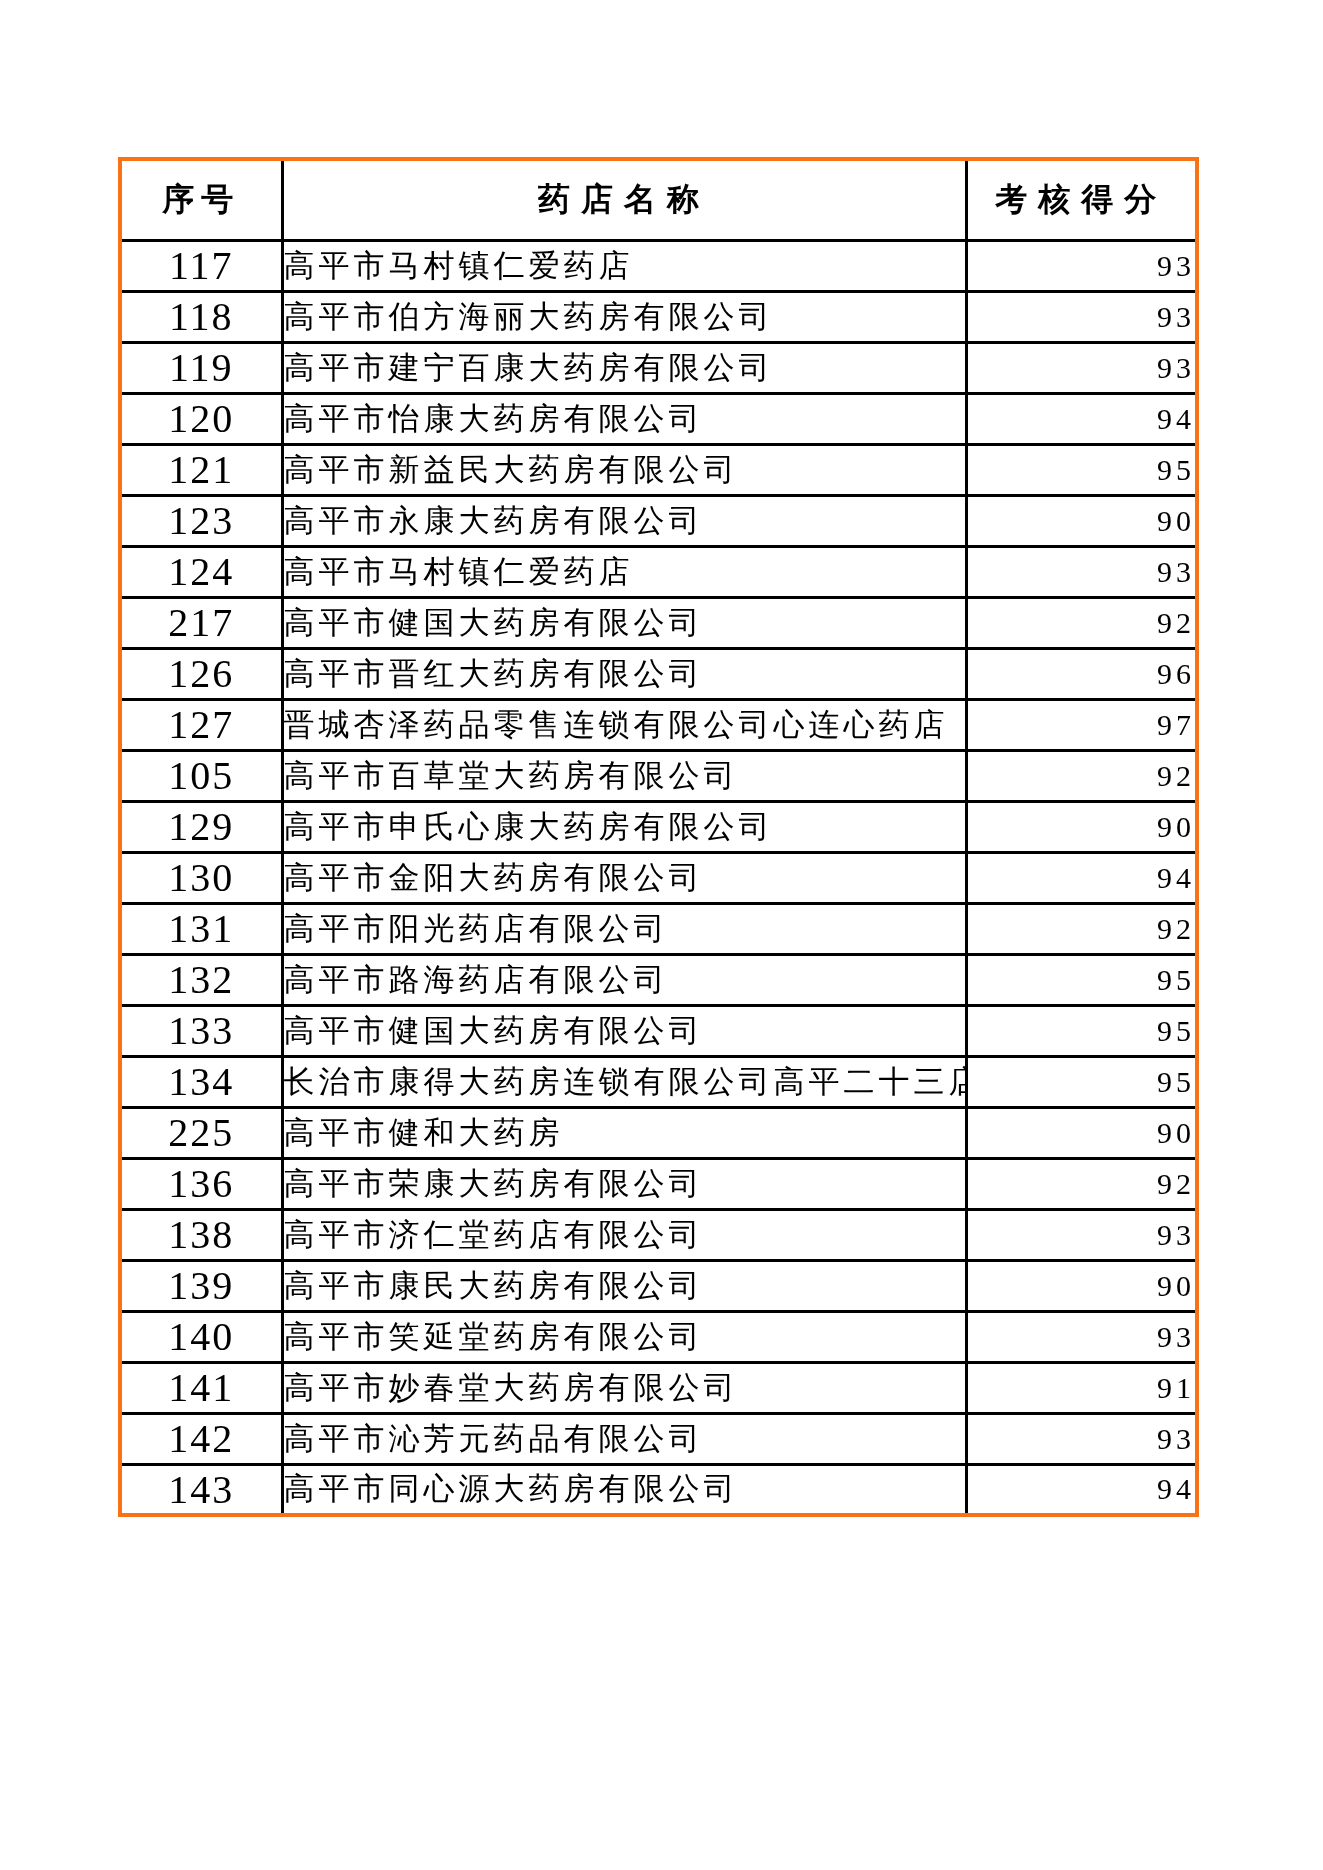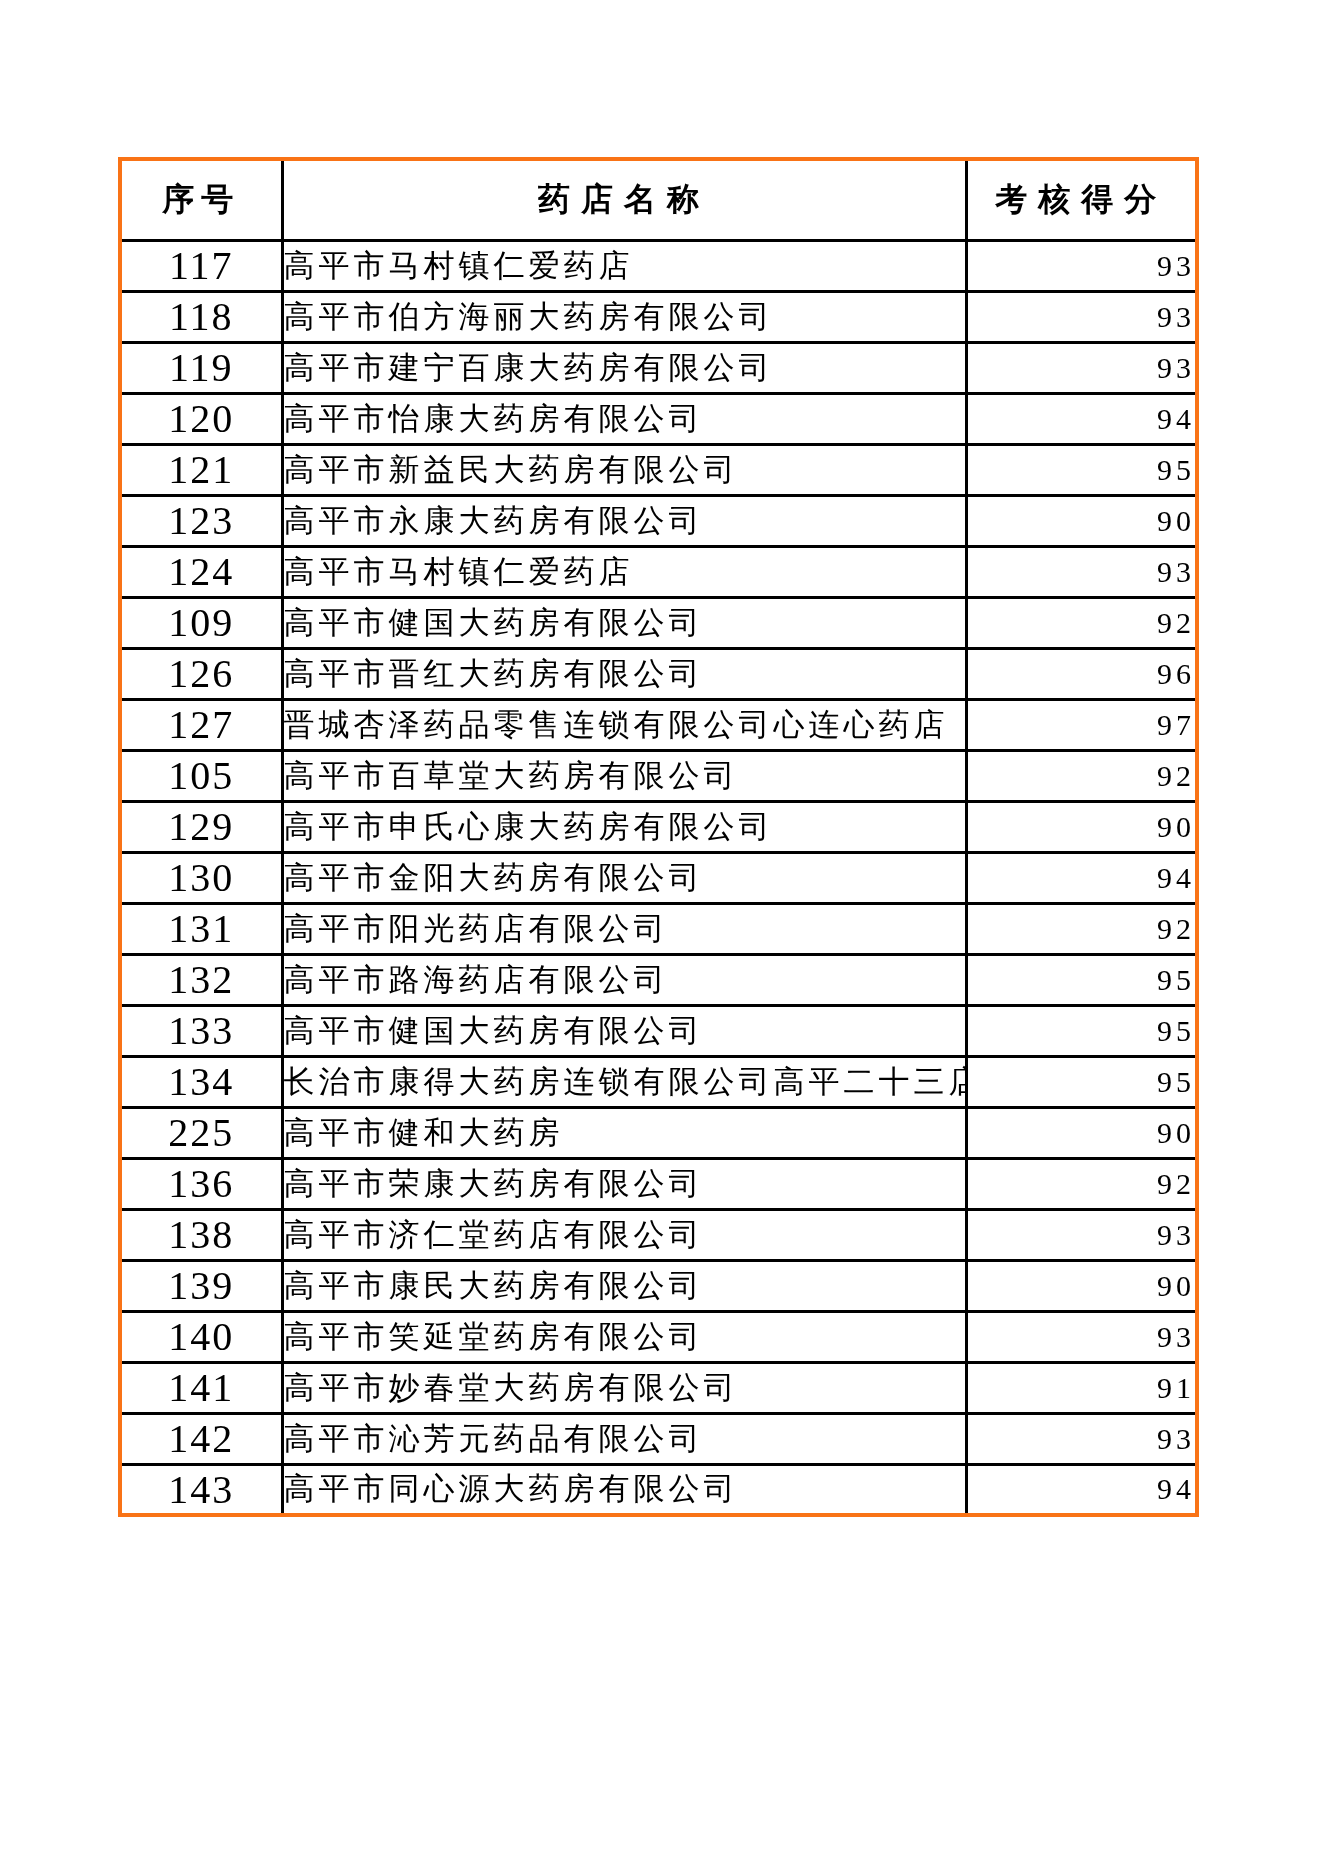--- a/index.html
+++ b/index.html
@@ -115,21 +115,21 @@
           <td class="c-index">123</td>
           <td class="c-name">高平市永康大药房有限公司</td>
           <td class="c-score">90</td>
         </tr>
         <tr>
           <td class="c-index">124</td>
           <td class="c-name">高平市马村镇仁爱药店</td>
           <td class="c-score">93</td>
         </tr>
         <tr>
-          <td class="c-index">109</td>
+          <td class="c-index">217</td>
           <td class="c-name">高平市健国大药房有限公司</td>
           <td class="c-score">92</td>
         </tr>
         <tr>
           <td class="c-index">126</td>
           <td class="c-name">高平市晋红大药房有限公司</td>
           <td class="c-score">96</td>
         </tr>
         <tr>
           <td class="c-index">127</td>

